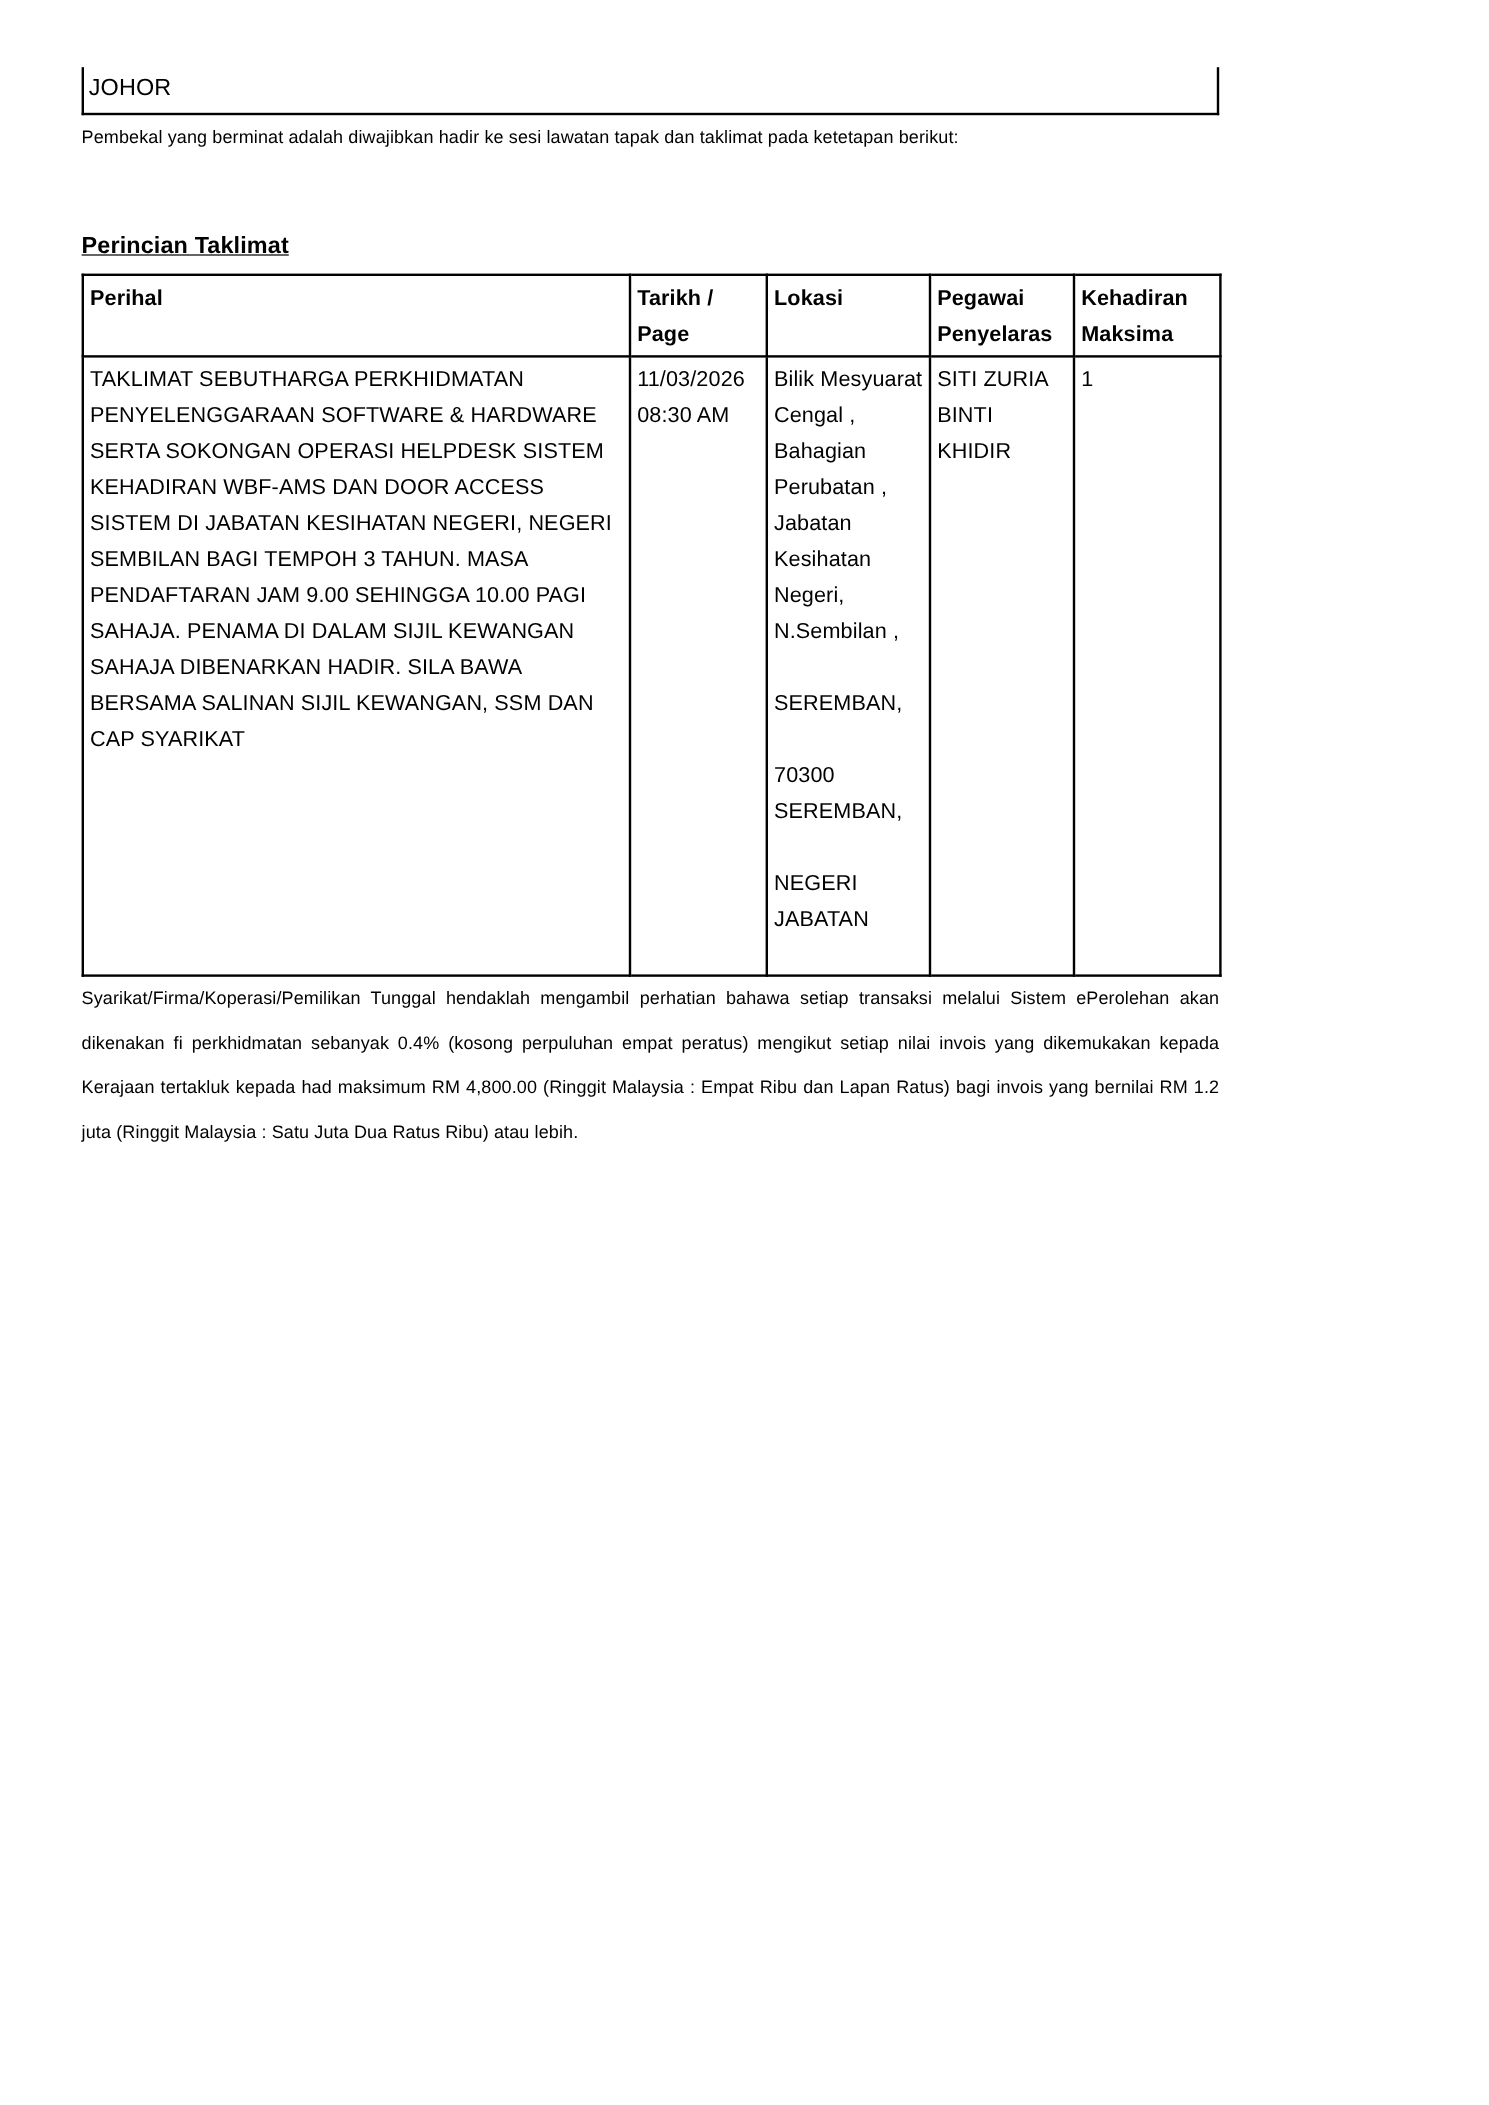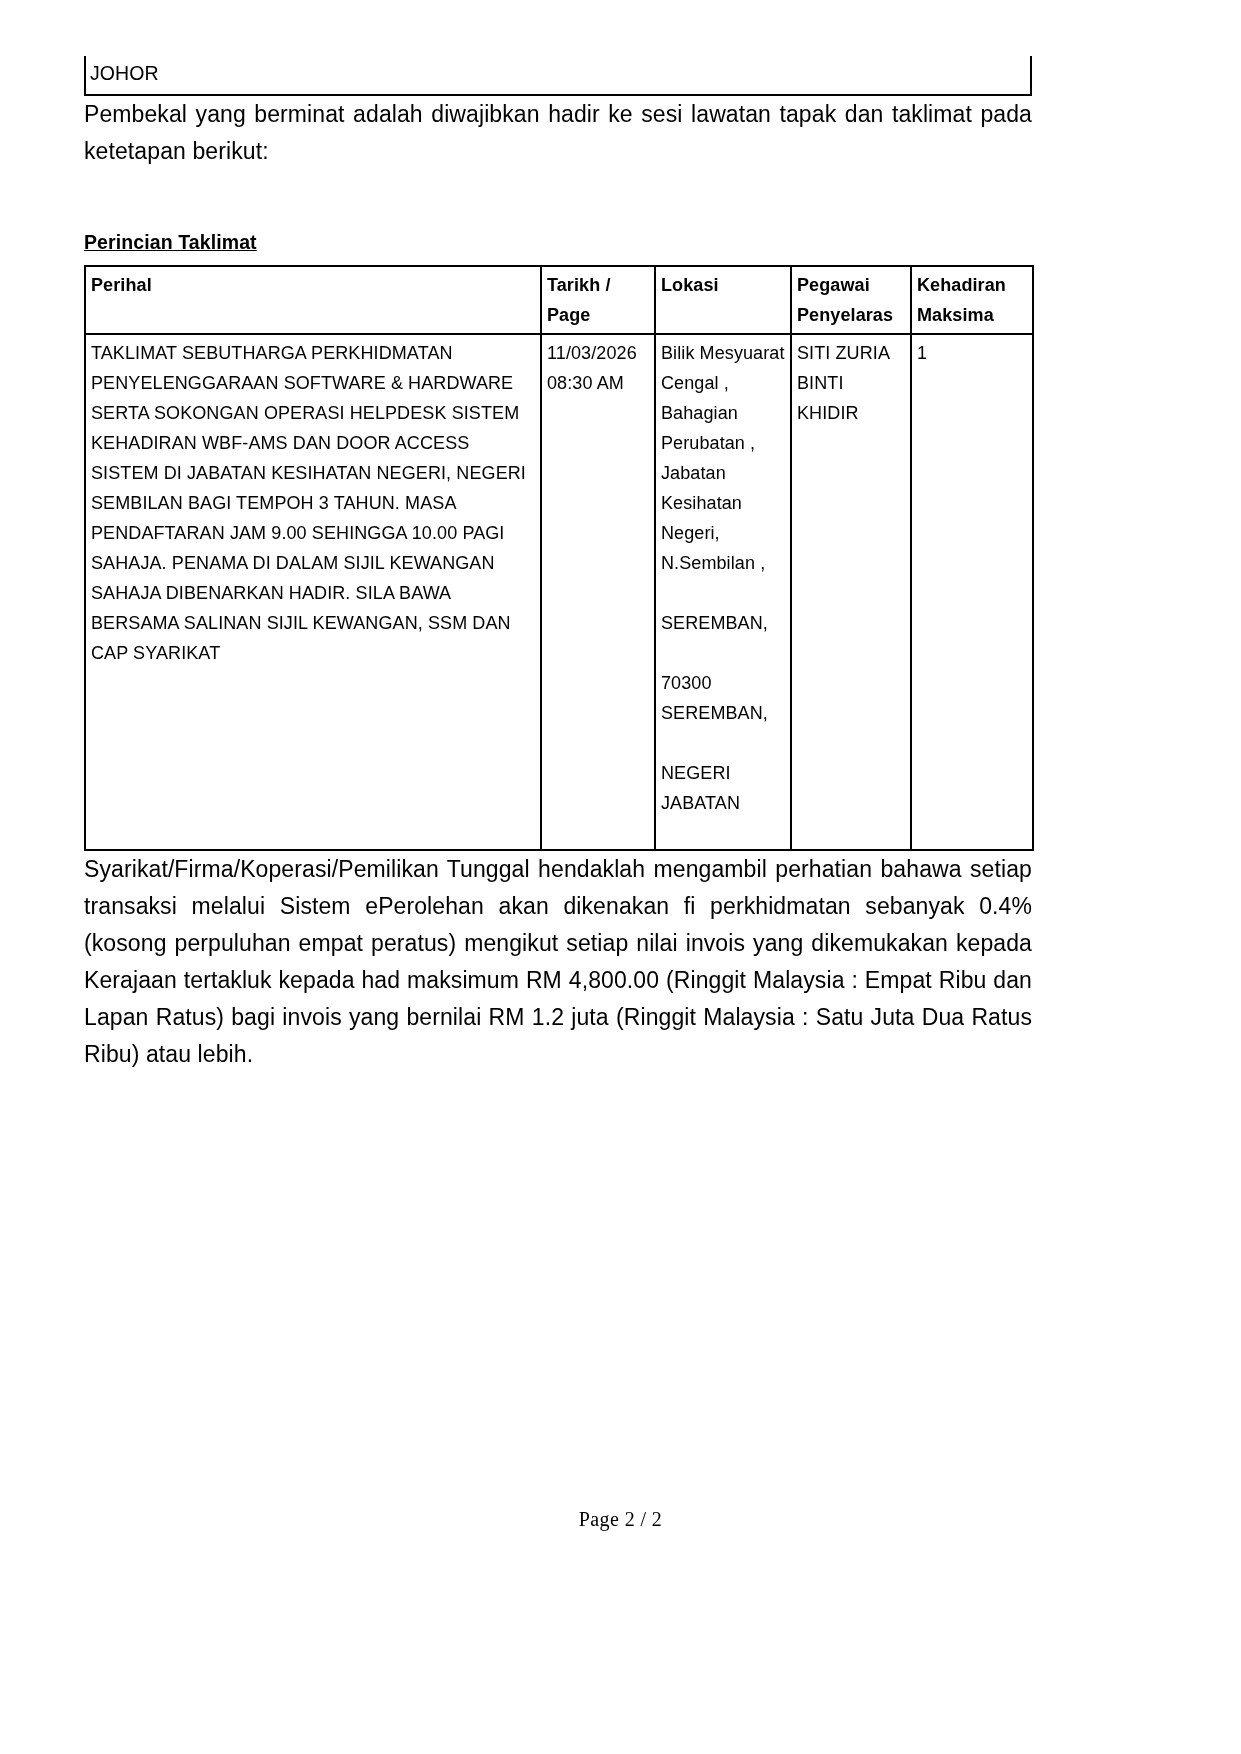--- a/index.html
+++ b/index.html
@@ -14,21 +14,21 @@
   .page {
     position: relative;
     width: 1241px;
     height: 1754px;
     background: #ffffff;
     box-sizing: border-box;
     overflow: hidden;
   }
   .content {
     position: absolute;
-    left: 84px;
+    left: 68px;
     top: 0;
     width: 948px;
   }
 
   
   .cont-box {
     margin-top: 56px;
     border-left: 2px solid #000;
     border-right: 2px solid #000;
     border-bottom: 2px solid #000;
@@ -39,21 +39,21 @@
   }
   .cont-box .cell-text {
     font-size: 19.5px;
     line-height: 30px;
     letter-spacing: 0.1px;
   }
 
   
   p.body-par {
     margin: 0;
-    font-size: 23px;
+    font-size: 15px;
     line-height: 37px;
     text-align: justify;
     text-justify: inter-word;
     letter-spacing: 0.1px;
   }
   .intro-par {
     margin-top: 34px;
   }
 
   
@@ -195,14 +195,13 @@
             <span class="cell-line">1</span>
           </td>
         </tr>
       </tbody>
     </table>
 
     <p class="body-par closing-par">Syarikat/Firma/Koperasi/Pemilikan Tunggal hendaklah mengambil perhatian bahawa setiap transaksi melalui Sistem ePerolehan akan dikenakan fi perkhidmatan sebanyak 0.4% (kosong perpuluhan empat peratus) mengikut setiap nilai invois yang dikemukakan kepada Kerajaan tertakluk kepada had maksimum RM 4,800.00 (Ringgit Malaysia : Empat Ribu dan Lapan Ratus) bagi invois yang bernilai RM 1.2 juta (Ringgit Malaysia : Satu Juta Dua Ratus Ribu) atau lebih.</p>
 
   </div>
 
-  <div class="footer">Page 2 / 2</div>
 </div>
 
 </body></html>

